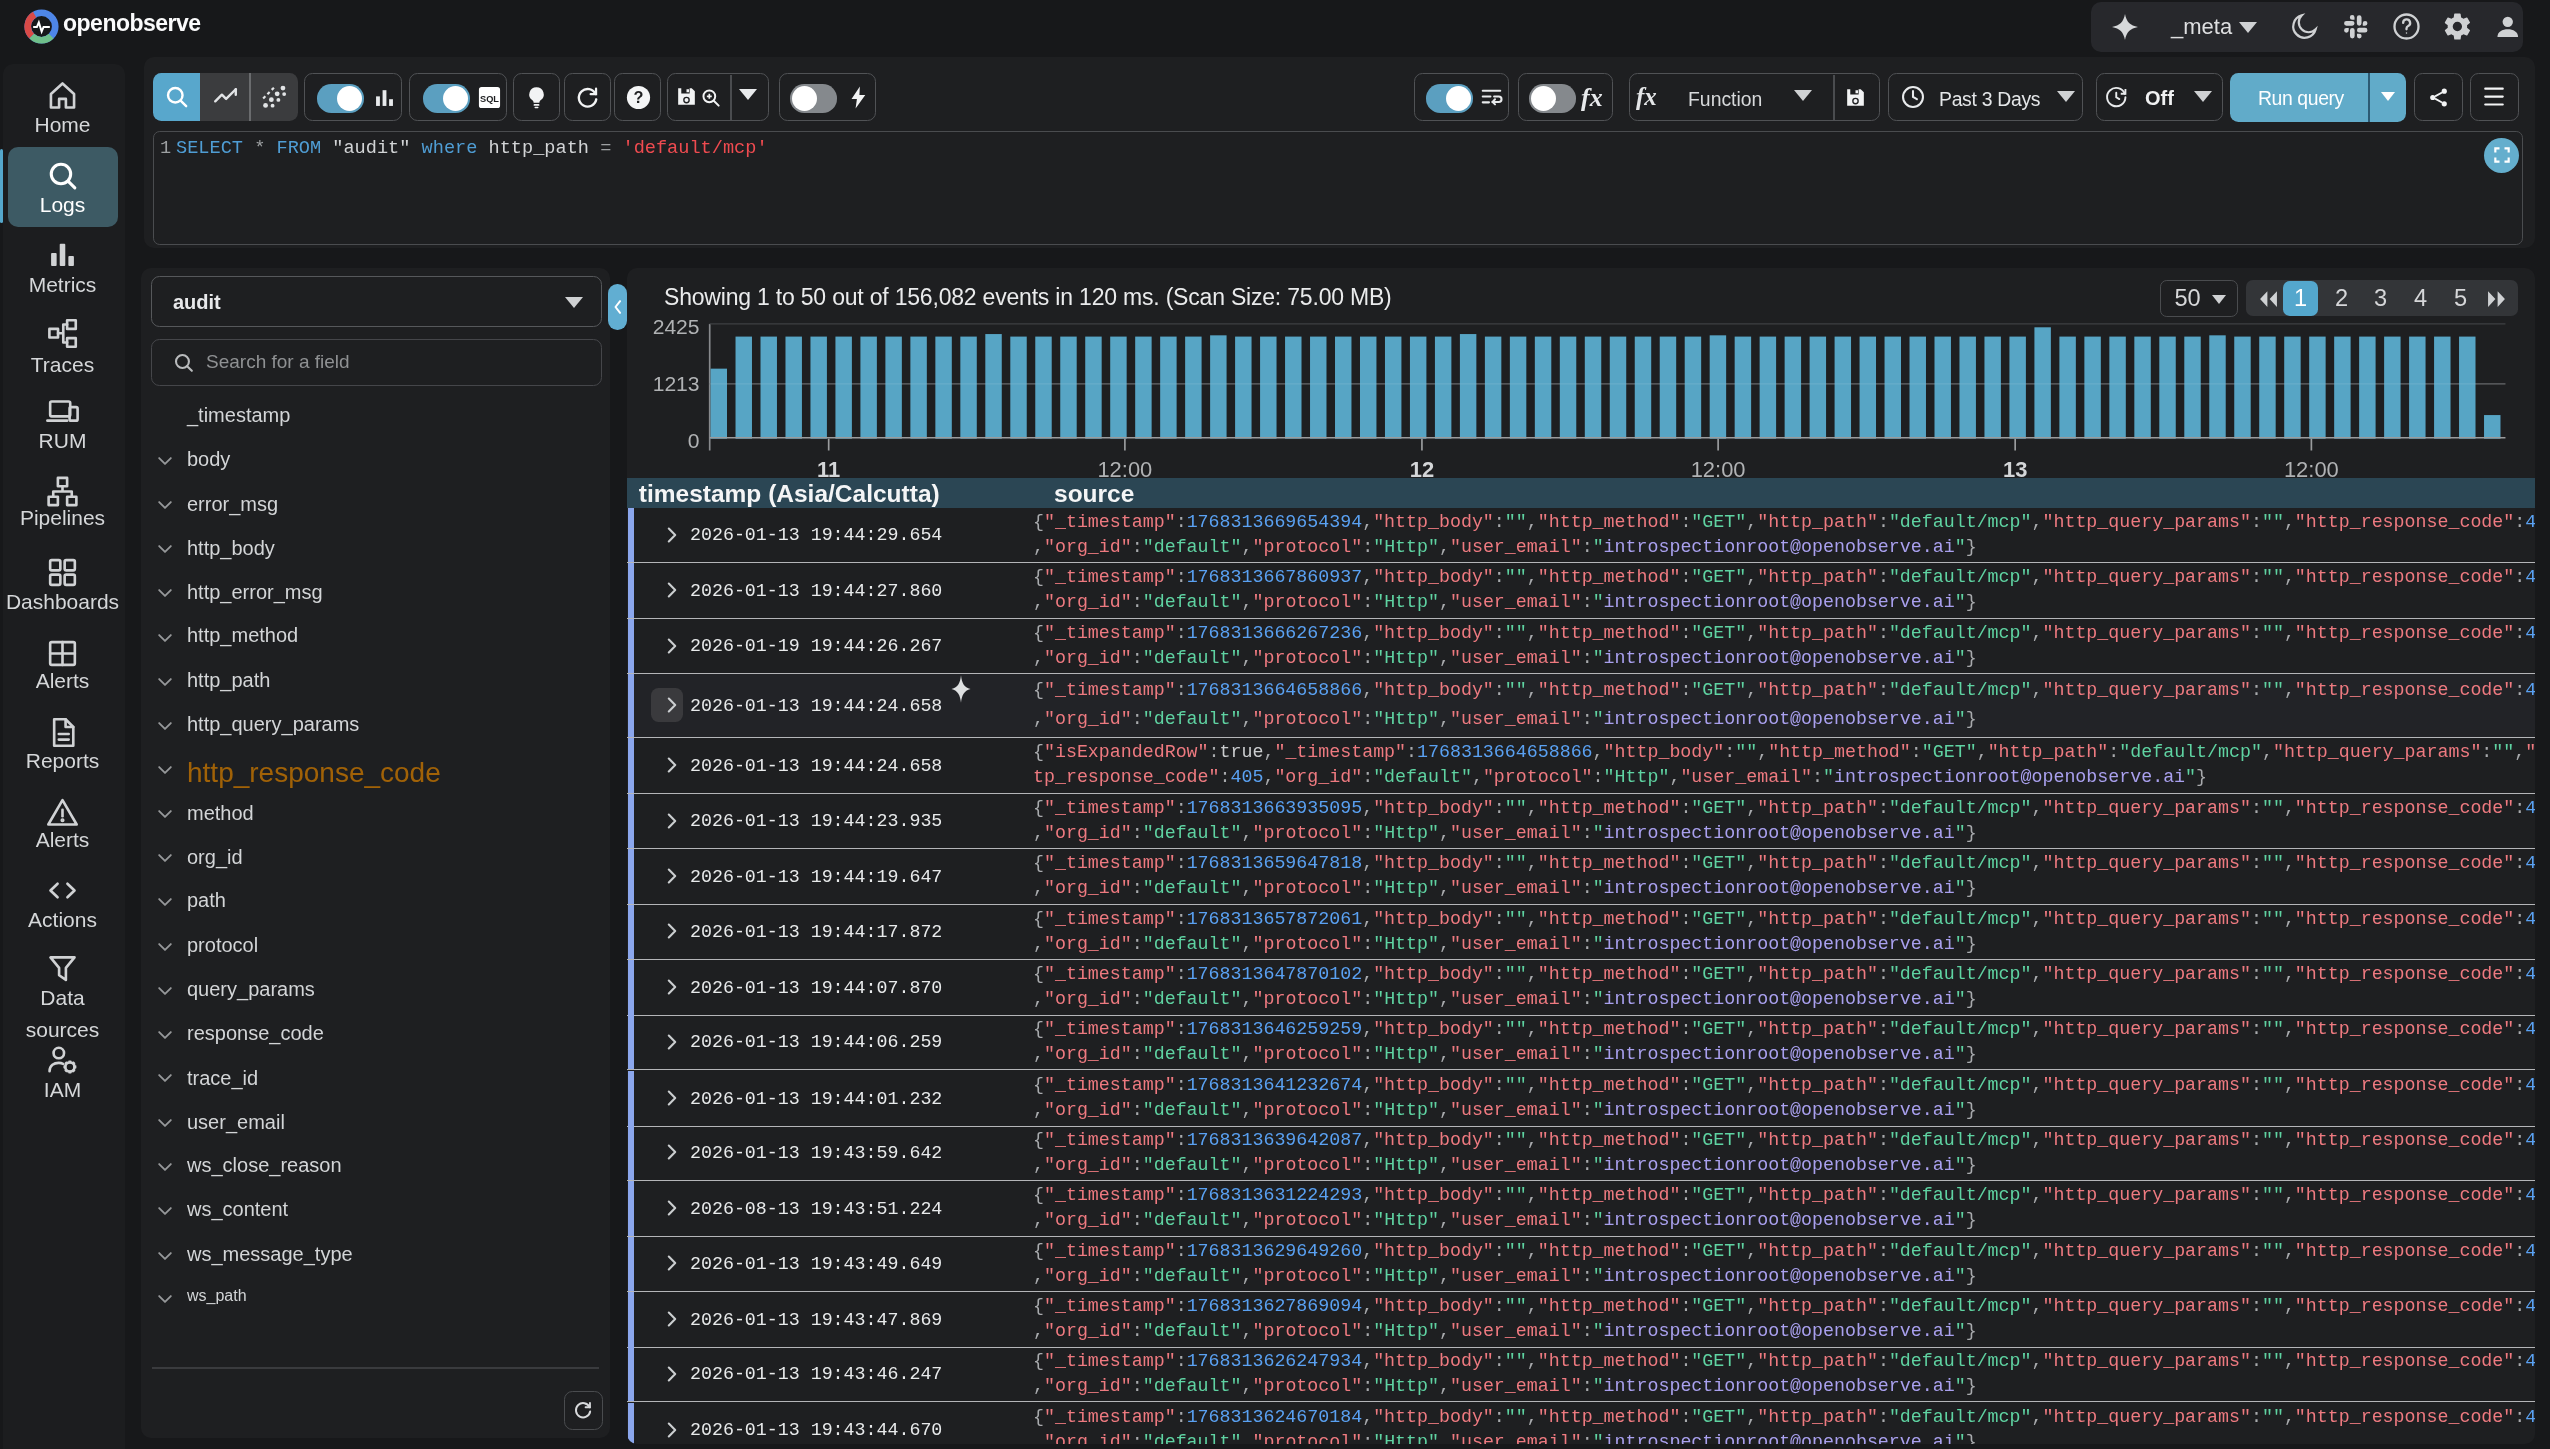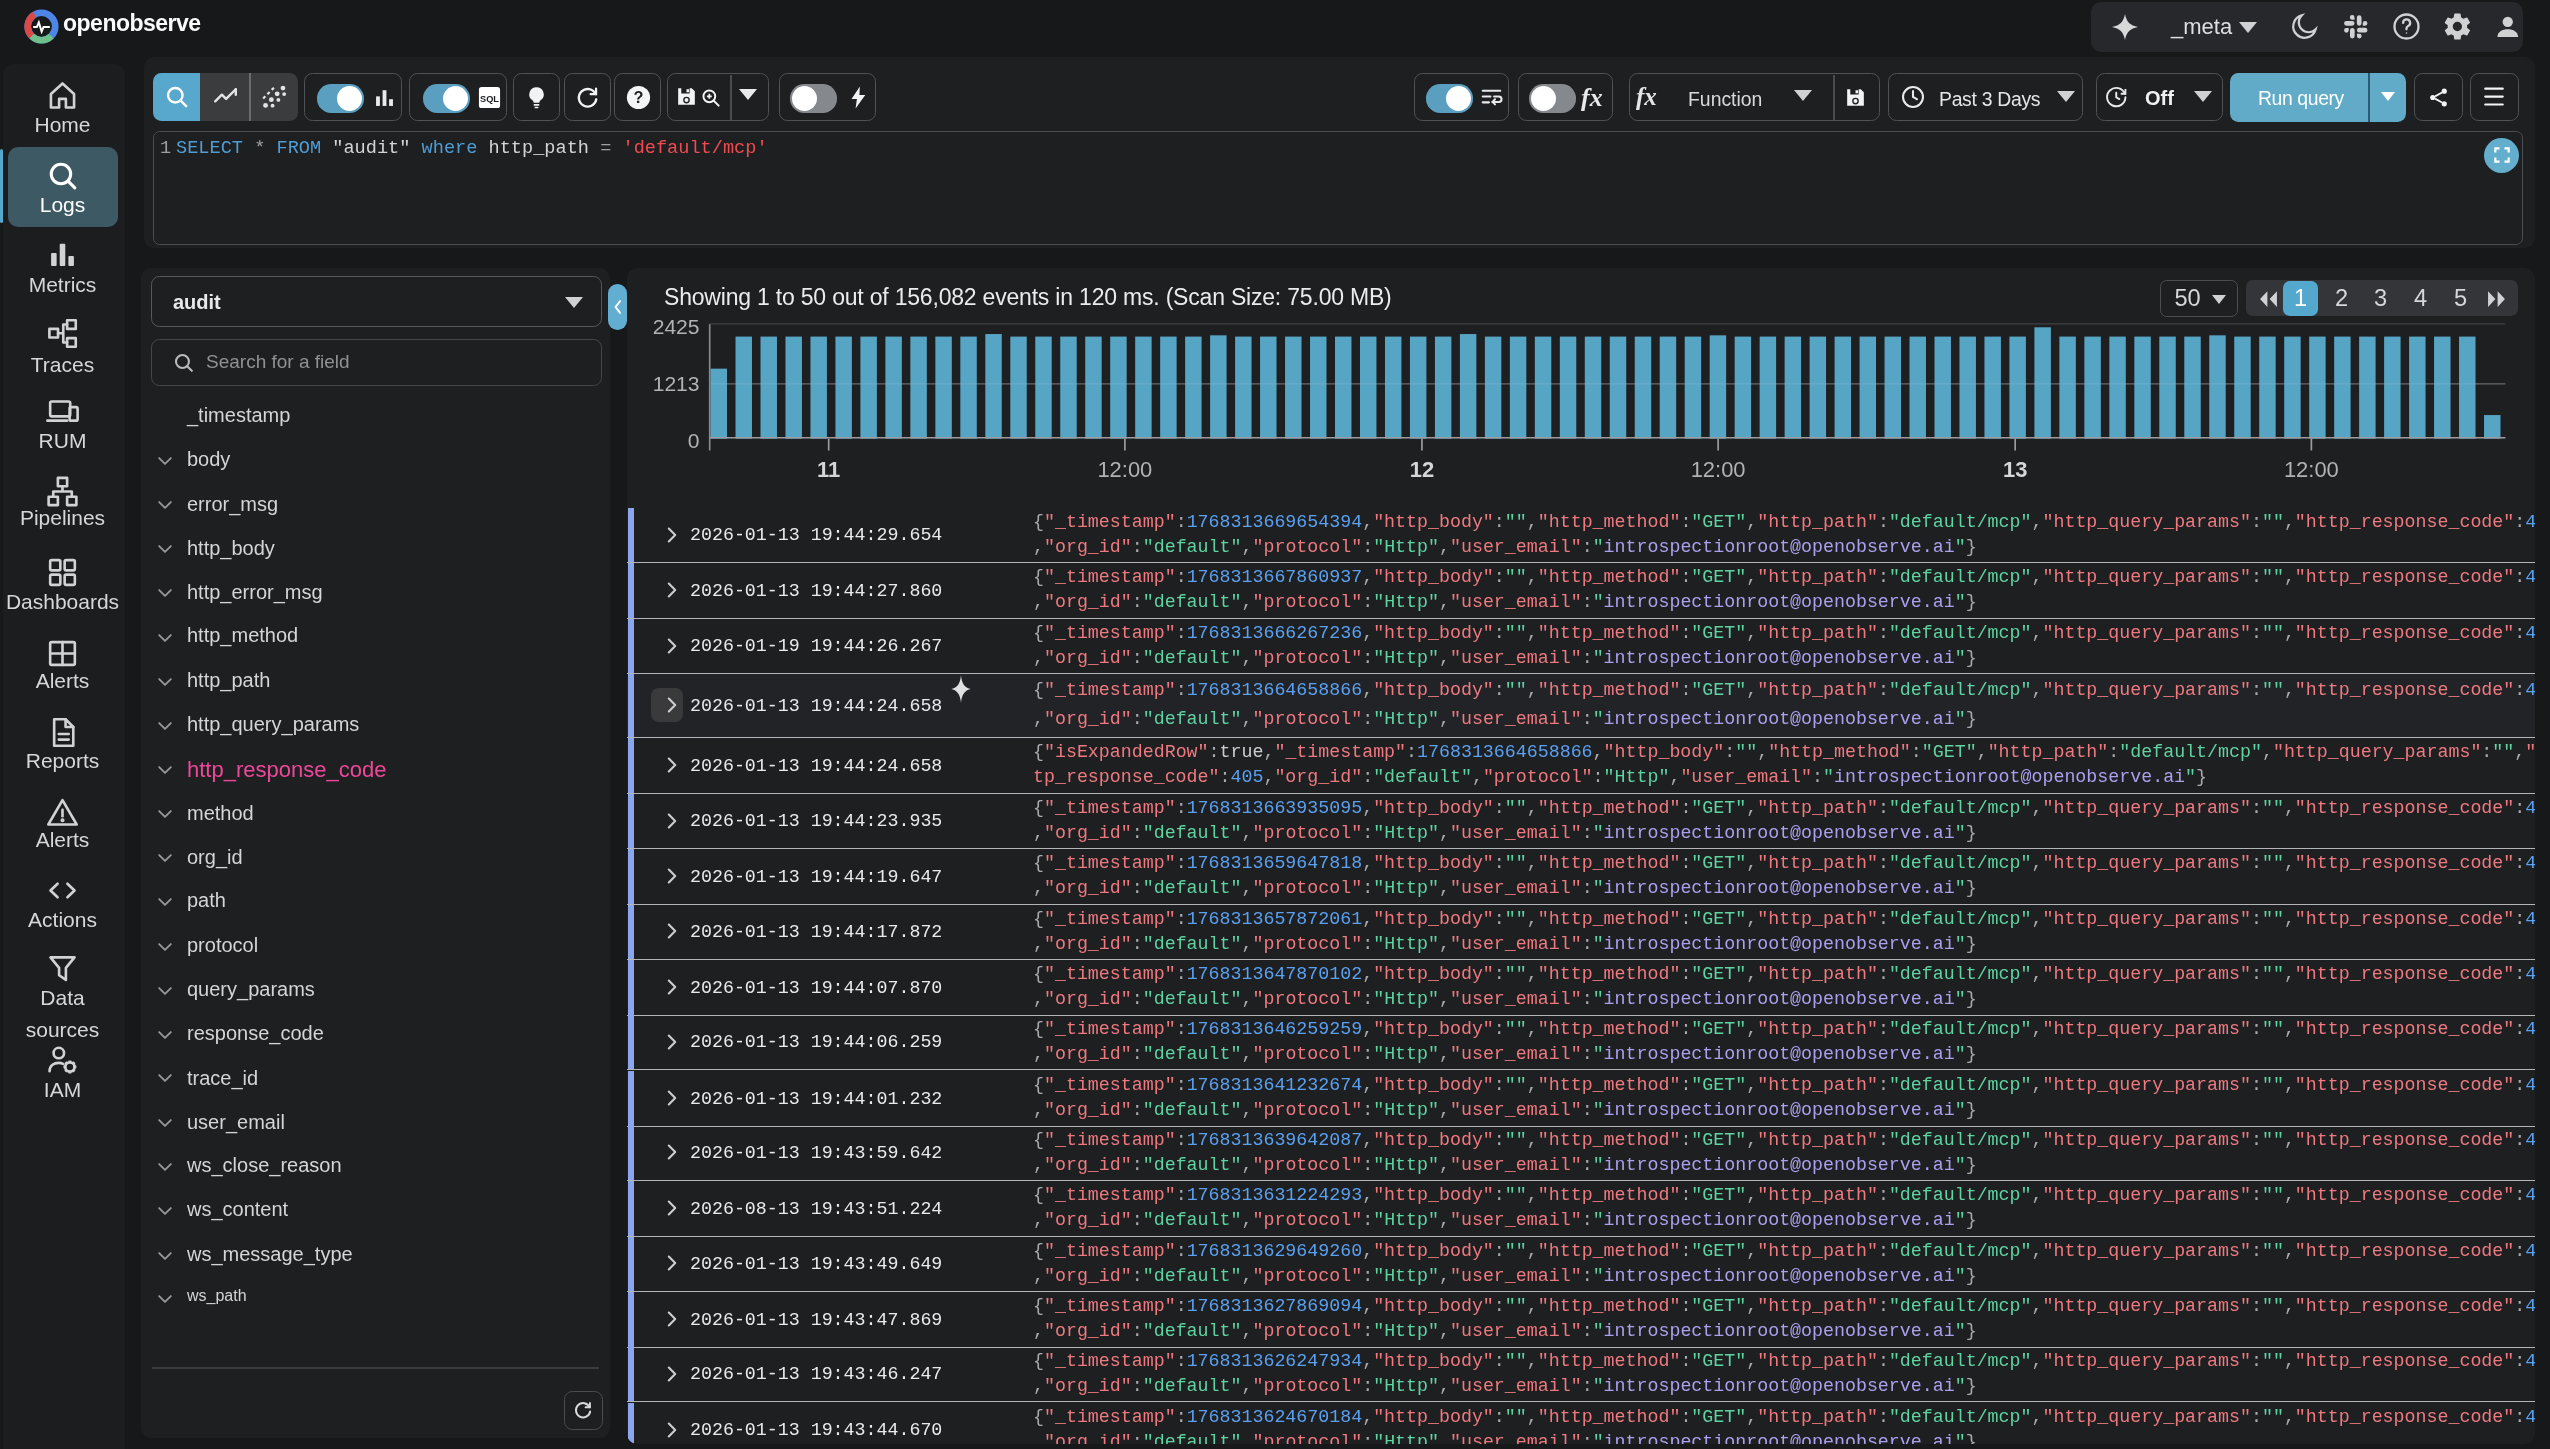--- a/index.html
+++ b/index.html
@@ -348,21 +348,21 @@
     <path d="M5 8.5 L12 15.5 L19 8.5" fill="none" stroke="#96989a" stroke-width="2.2" stroke-linecap="round" stroke-linejoin="round"></path>
   </svg>
 <div class="abs" style="left:187px;top:669px;font-size:20px;color:#d3d5d7">http_path</div>
 <svg class="abs" style="left:155px;top:716px" width="20" height="20" viewBox="0 0 24 24">
     <path d="M5 8.5 L12 15.5 L19 8.5" fill="none" stroke="#96989a" stroke-width="2.2" stroke-linecap="round" stroke-linejoin="round"></path>
   </svg>
 <div class="abs" style="left:187px;top:713px;font-size:20px;color:#d3d5d7">http_query_params</div>
 <svg class="abs" style="left:155px;top:760px" width="20" height="20" viewBox="0 0 24 24">
     <path d="M5 8.5 L12 15.5 L19 8.5" fill="none" stroke="#96989a" stroke-width="2.2" stroke-linecap="round" stroke-linejoin="round"></path>
   </svg>
-<div class="abs" style="left:187px;top:757px;font-size:22px;color:#ec4899">http_response_code</div>
+<div class="abs" style="left:187px;top:757px;font-size:28px;color:#a16207">http_response_code</div>
 <svg class="abs" style="left:155px;top:804px" width="20" height="20" viewBox="0 0 24 24">
     <path d="M5 8.5 L12 15.5 L19 8.5" fill="none" stroke="#96989a" stroke-width="2.2" stroke-linecap="round" stroke-linejoin="round"></path>
   </svg>
 <div class="abs" style="left:187px;top:802px;font-size:20px;color:#d3d5d7">method</div>
 <svg class="abs" style="left:155px;top:848px" width="20" height="20" viewBox="0 0 24 24">
     <path d="M5 8.5 L12 15.5 L19 8.5" fill="none" stroke="#96989a" stroke-width="2.2" stroke-linecap="round" stroke-linejoin="round"></path>
   </svg>
 <div class="abs" style="left:187px;top:846px;font-size:20px;color:#d3d5d7">org_id</div>
 <svg class="abs" style="left:155px;top:892px" width="20" height="20" viewBox="0 0 24 24">
     <path d="M5 8.5 L12 15.5 L19 8.5" fill="none" stroke="#96989a" stroke-width="2.2" stroke-linecap="round" stroke-linejoin="round"></path>
@@ -531,20 +531,24 @@
  <g font-family="Liberation Sans" font-size="26" fill="#b0b2b4" text-anchor="middle">
   <text x="239" y="195" font-weight="700" fill="#d4d6d8">11</text>
   <text x="590" y="195">12:00</text>
   <text x="942" y="195" font-weight="700" fill="#d4d6d8">12</text>
   <text x="1293" y="195">12:00</text>
   <text x="1645" y="195" font-weight="700" fill="#d4d6d8">13</text>
   <text x="1996" y="195">12:00</text>
  </g>
 </svg>
 <div class="abs" style="left:627px;top:268px;width:1908px;height:1176px;overflow:hidden;border-radius:10px">
+    <div class="abs" style="left:0;top:210px;width:1908px;height:30px;background:#2b4654">
+      <div class="abs" style="left:11.8px;top:1.7px;font-size:24.5px;font-weight:700;color:#f4f5f6">timestamp (Asia/Calcutta)</div>
+      <div class="abs" style="left:427px;top:1.7px;font-size:24.5px;font-weight:700;color:#f4f5f6">source</div>
+    </div>
     <div class="abs" style="left:0;top:240px;width:1908px;height:55px;border-bottom:1.7px solid rgba(238,240,242,.72)">
       <div class="abs" style="left:0.8px;top:0;width:5.9px;height:100%;background:#8ba6ec"></div>
       <svg class="abs" style="left:34px;top:16px" width="22" height="22" viewBox="0 0 24 24">
         <path d="M8.5 5 L15.5 12 L8.5 19" fill="none" stroke="#cbced0" stroke-width="2.3" stroke-linecap="round" stroke-linejoin="round"></path>
       </svg>
       <div class="abs mono" style="left:63px;top:0;height:100%;display:flex;align-items:center;color:#e8eaeb">2026-01-13 19:44:29.654</div>
       <div class="abs" style="left:406px;top:1.7px;width:1503px;height:54px;overflow:hidden">
         <div class="mono" style="line-height:25px"><span class="p">{</span><span class="k">"_timestamp"</span><span class="p">:</span><span class="n">1768313669654394</span><span class="p">,</span><span class="k">"http_body"</span><span class="p">:</span><span class="s">""</span><span class="p">,</span><span class="k">"http_method"</span><span class="p">:</span><span class="s">"GET"</span><span class="p">,</span><span class="k">"http_path"</span><span class="p">:</span><span class="s">"default/mcp"</span><span class="p">,</span><span class="k">"http_query_params"</span><span class="p">:</span><span class="s">""</span><span class="p">,</span><span class="k">"http_response_code"</span><span class="p">:</span><span class="n">405</span></div>
         <div class="mono" style="line-height:25px"><span class="p">,</span><span class="k">"org_id"</span><span class="p">:</span><span class="s">"default"</span><span class="p">,</span><span class="k">"protocol"</span><span class="p">:</span><span class="s">"Http"</span><span class="p">,</span><span class="k">"user_email"</span><span class="p">:</span><span class="s">"</span><span class="e">introspectionroot@openobserve.ai</span><span class="s">"</span><span class="p">}</span></div>
       </div>

